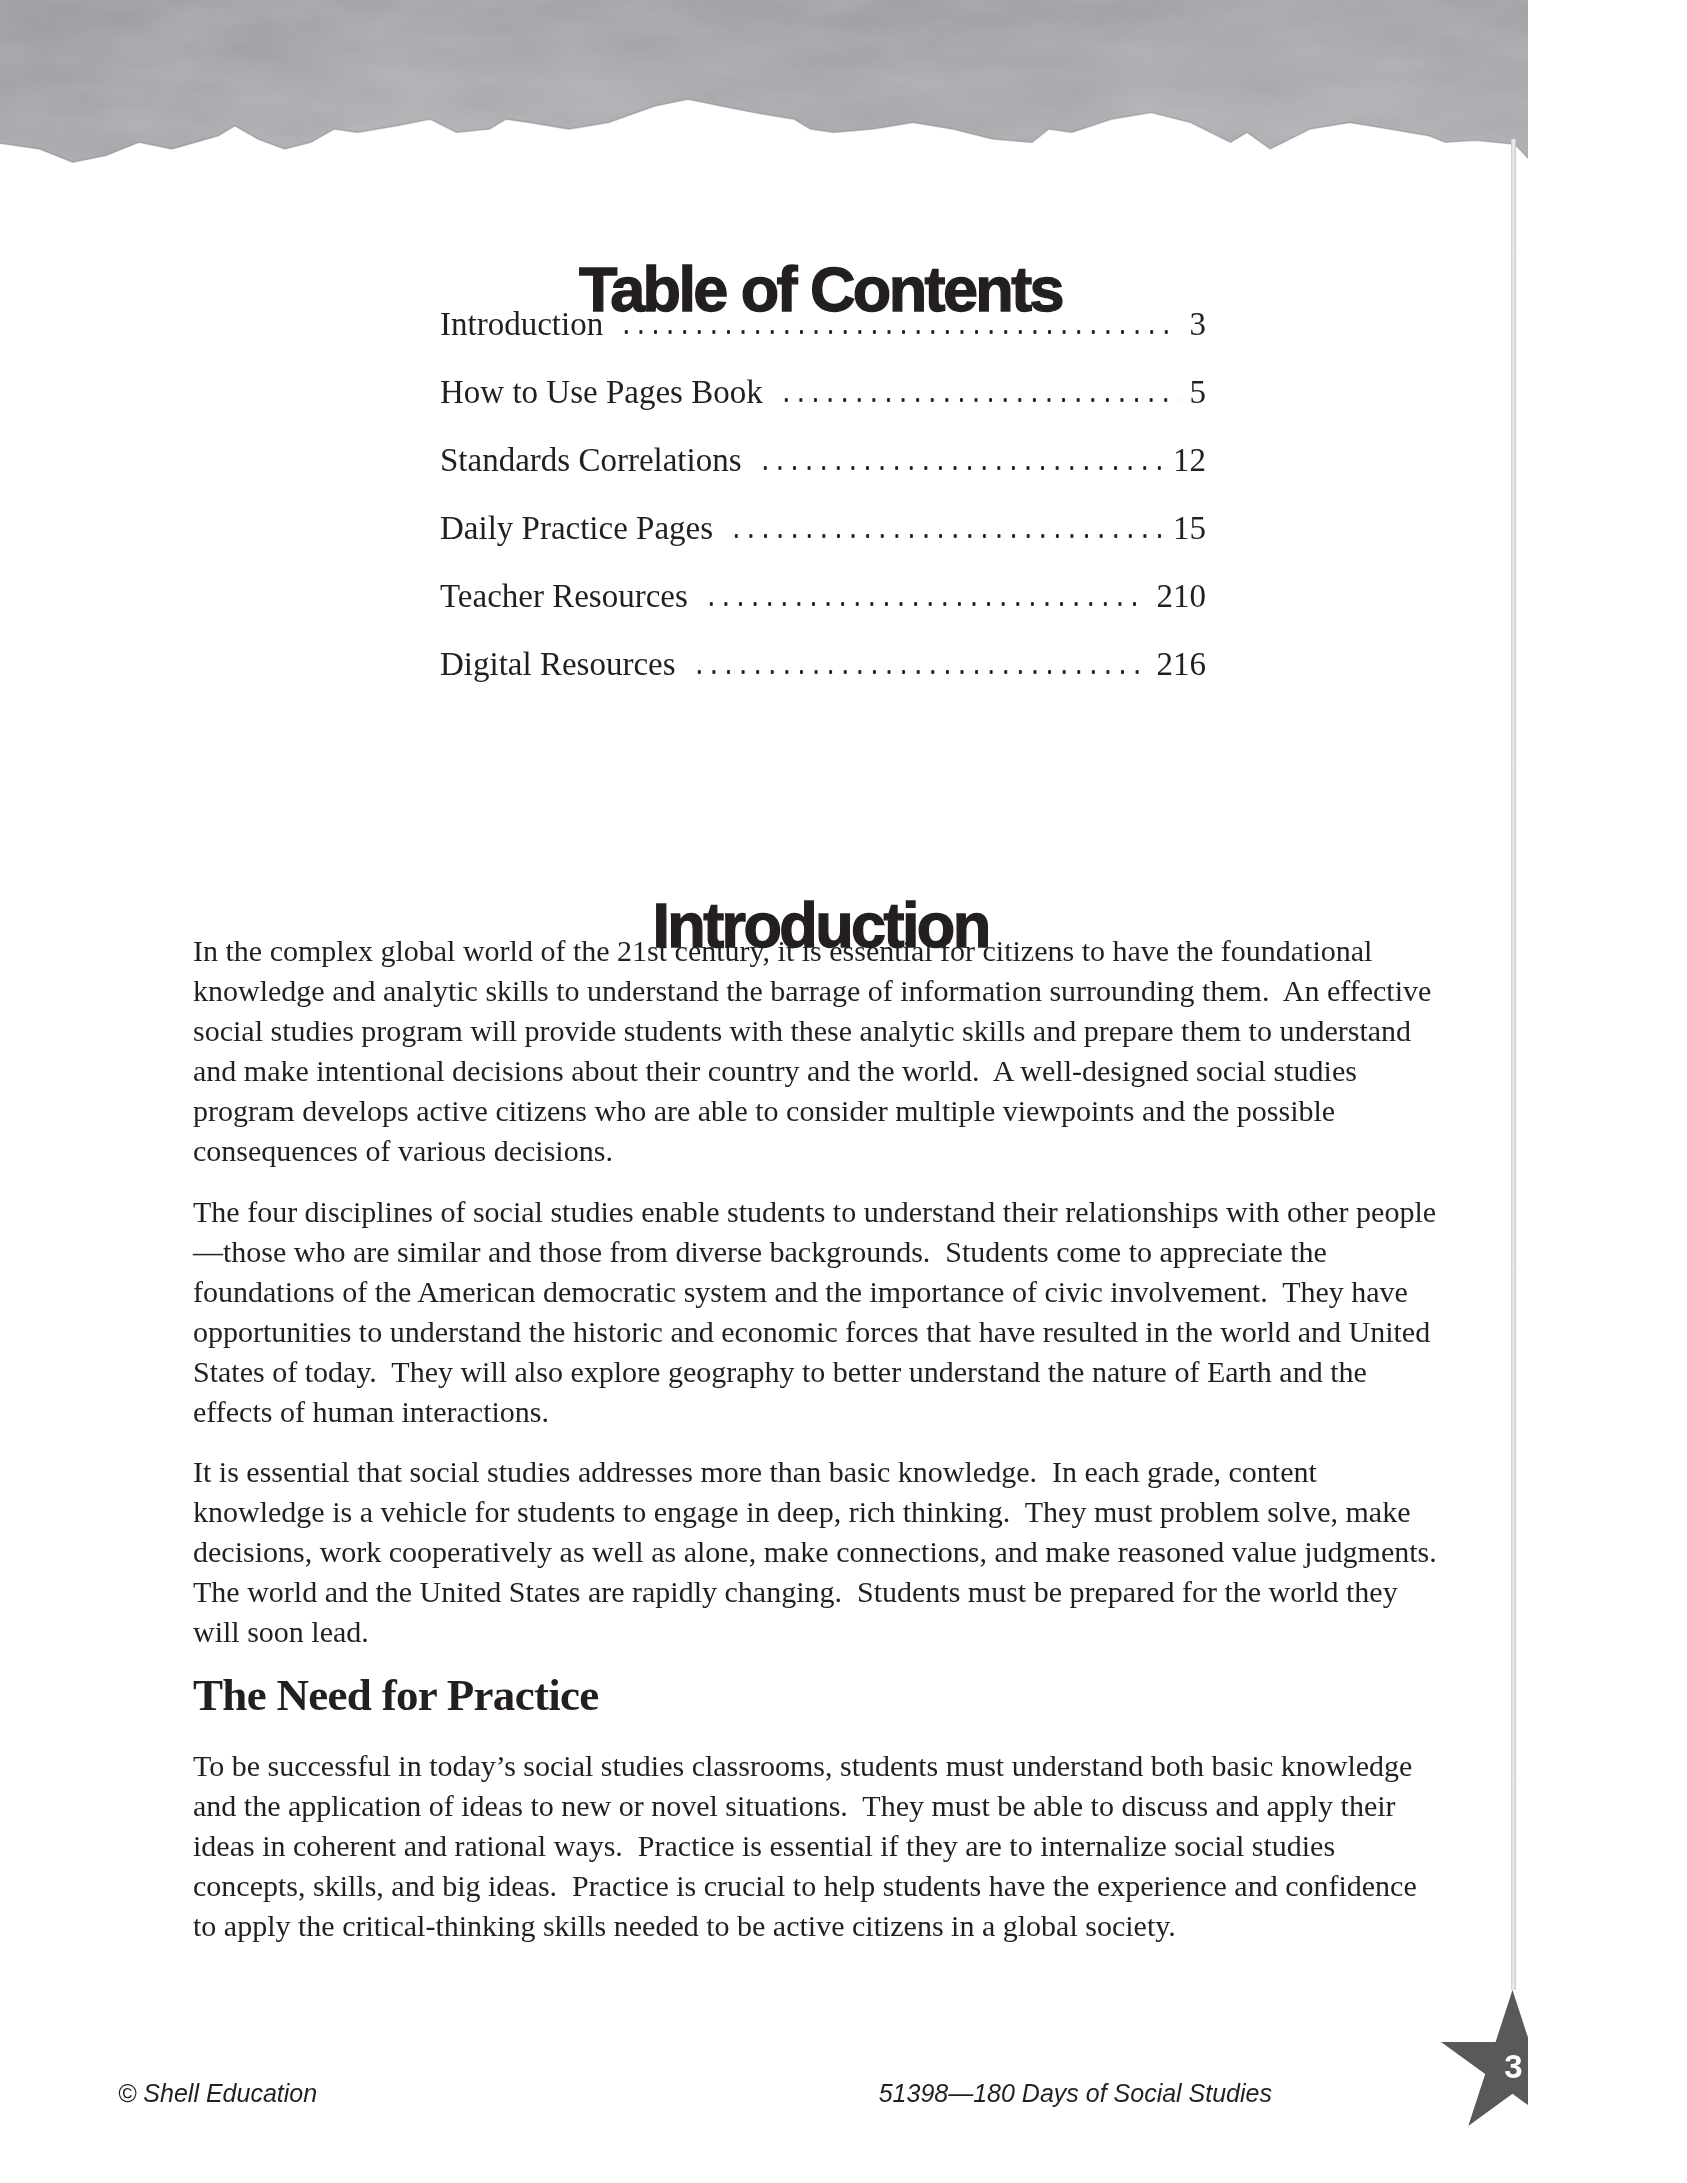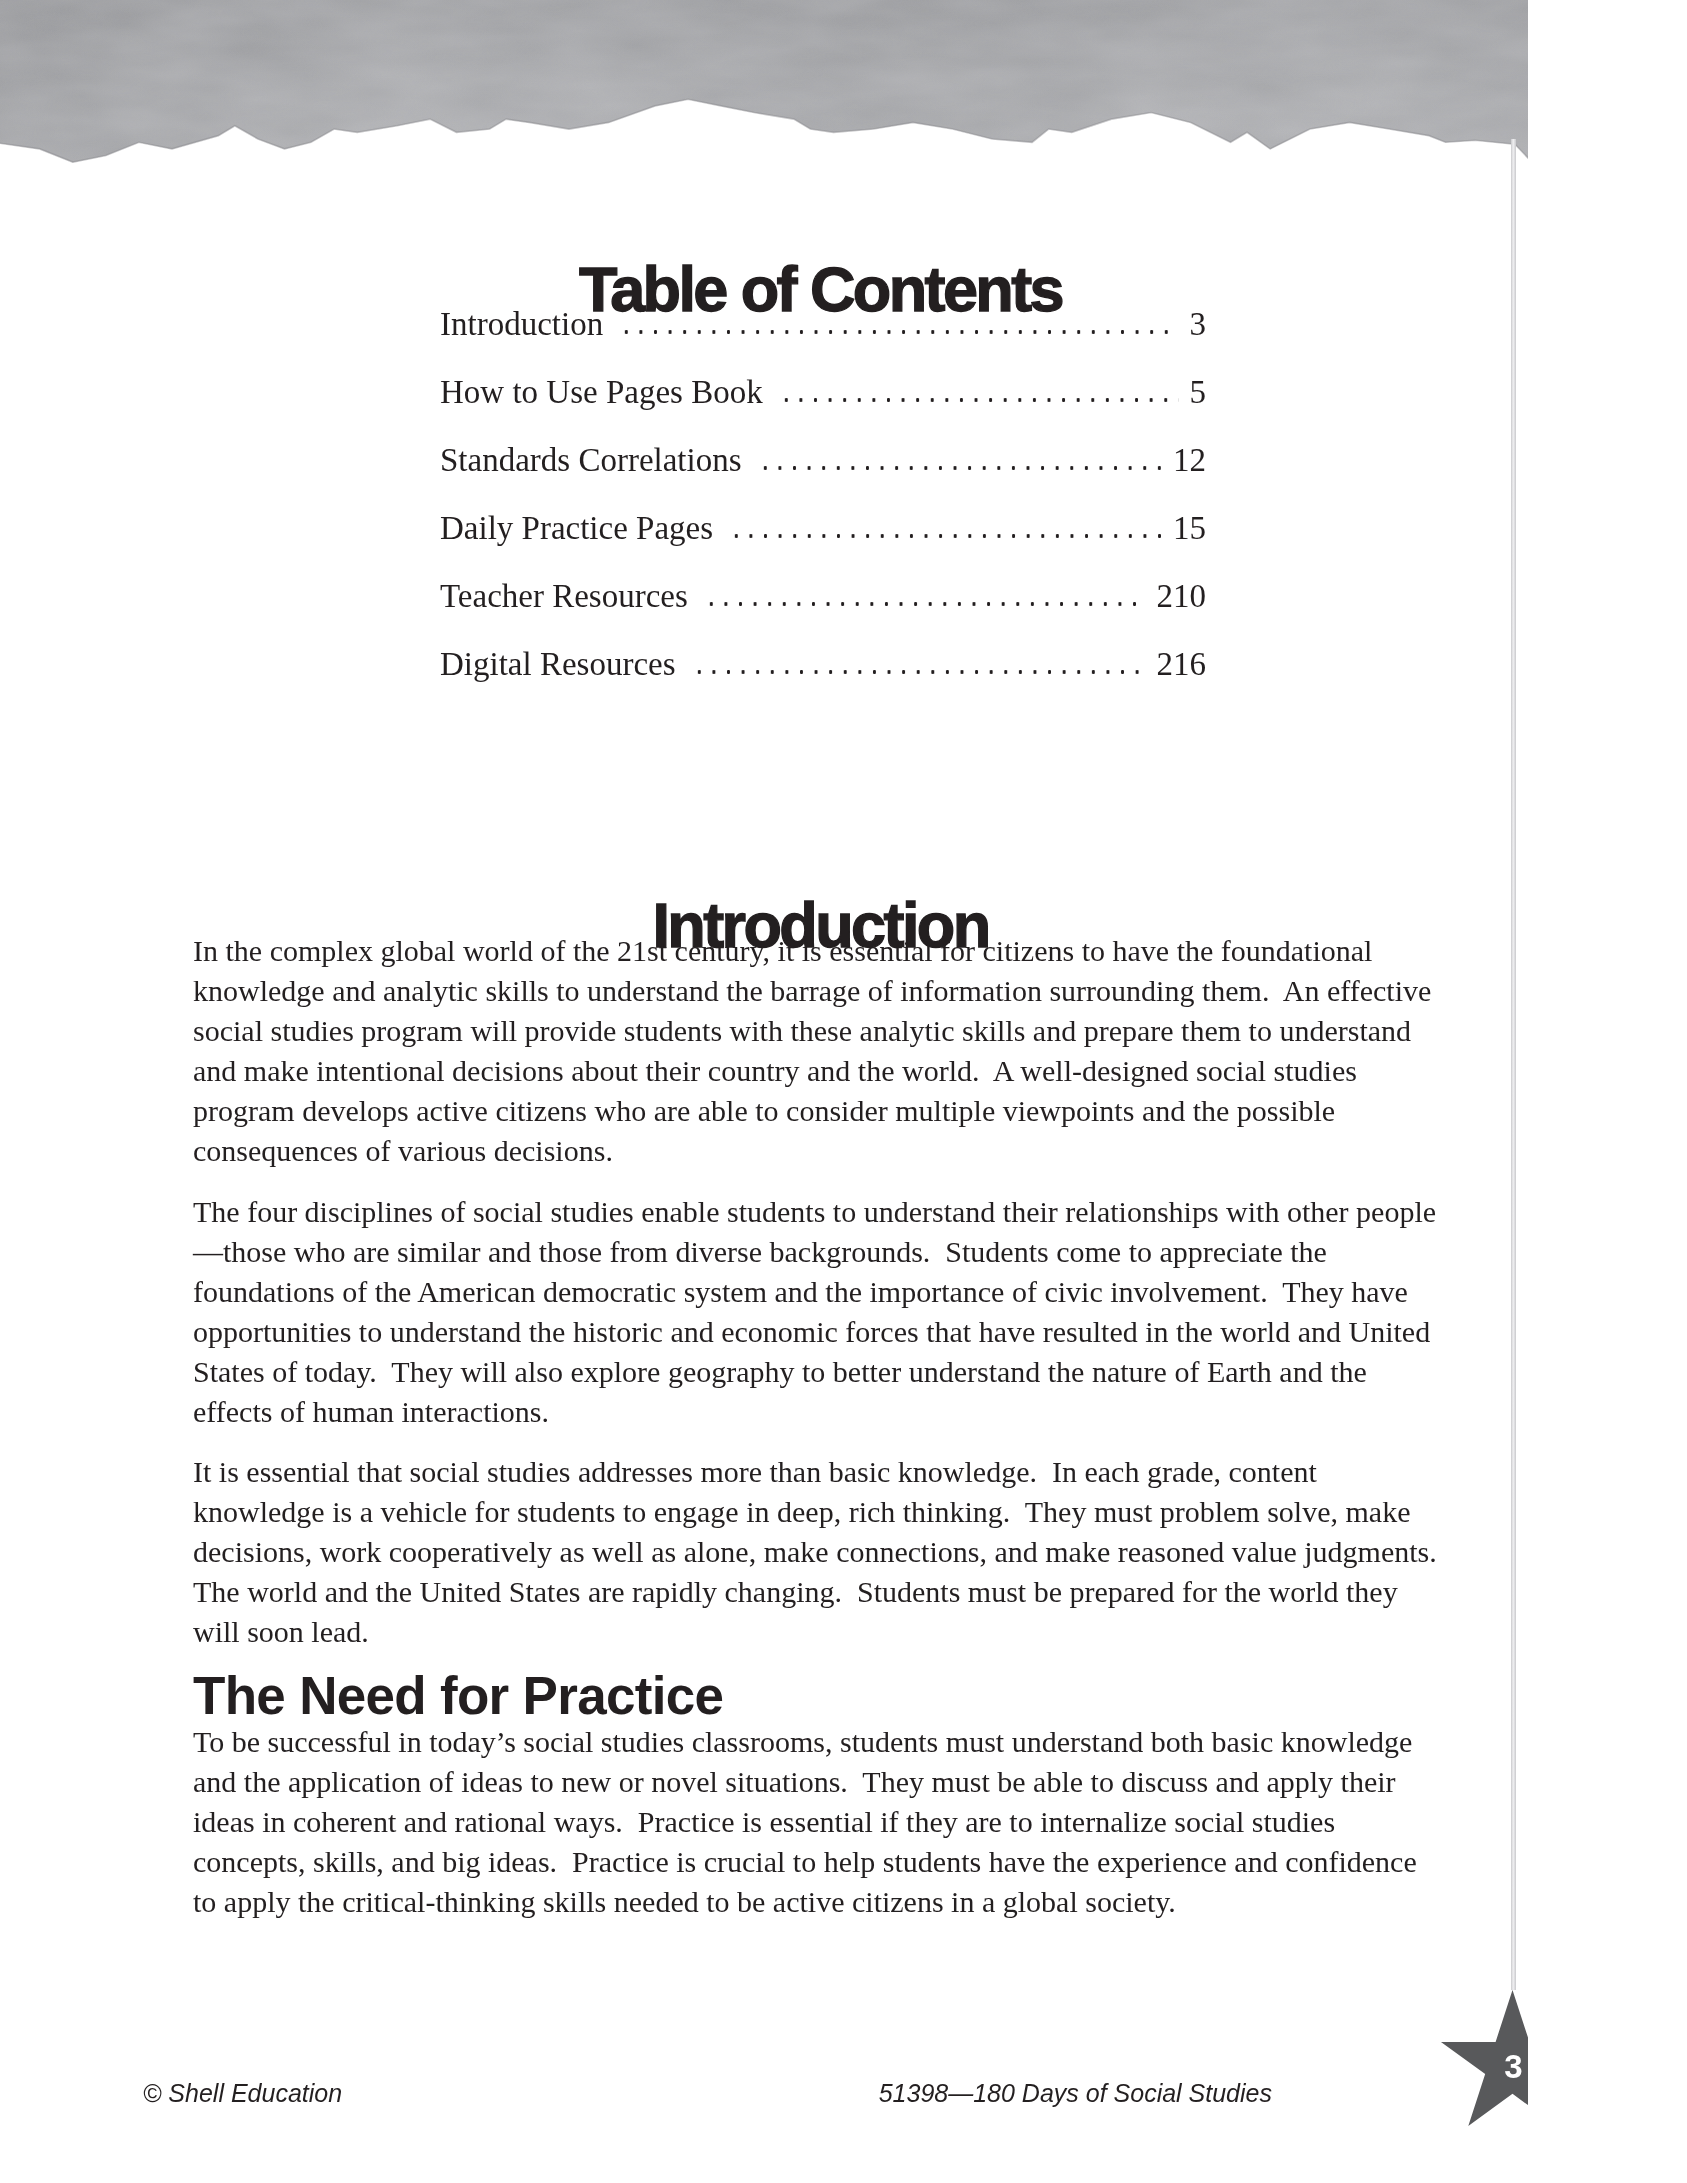--- a/index.html
+++ b/index.html
@@ -69,39 +69,39 @@
     width:1244px;
     font-size:30px;
     line-height:40px;
     color:#231f20;
   }
   .body-copy p{
     margin:0 0 20.5px 0;
     white-space:pre-wrap;
   }
   .sub-heading{
-    font-family:Liberation Sans, sans-serif;
+    font-family:Liberation Serif, serif;
     font-weight:700;
-    font-size:53px;
+    font-size:45px;
     line-height:45px;
     letter-spacing:-0.7px;
-    margin:20px 0 4px 0;
+    margin:20px 0 28px 0;
   }
   
   .footer-left, .footer-right{
     position:absolute;
     top:2079px;
     font-family:"Liberation Sans", sans-serif;
     font-style:italic;
     font-size:25px;
     line-height:29px;
     color:#231f20;
     white-space:nowrap;
   }
-  .footer-left{ left:143px; }
+  .footer-left{ left:118px; }
   .footer-right{ right:256px; }
   
   .star{ position:absolute; left:1432px; top:1981px; width:161px; height:159px; }
   .star-number{
     position:absolute;
     left:1487px; top:2048px;
     width:53px;
     text-align:center;
     font-family:"Liberation Sans", sans-serif;
     font-weight:800;

